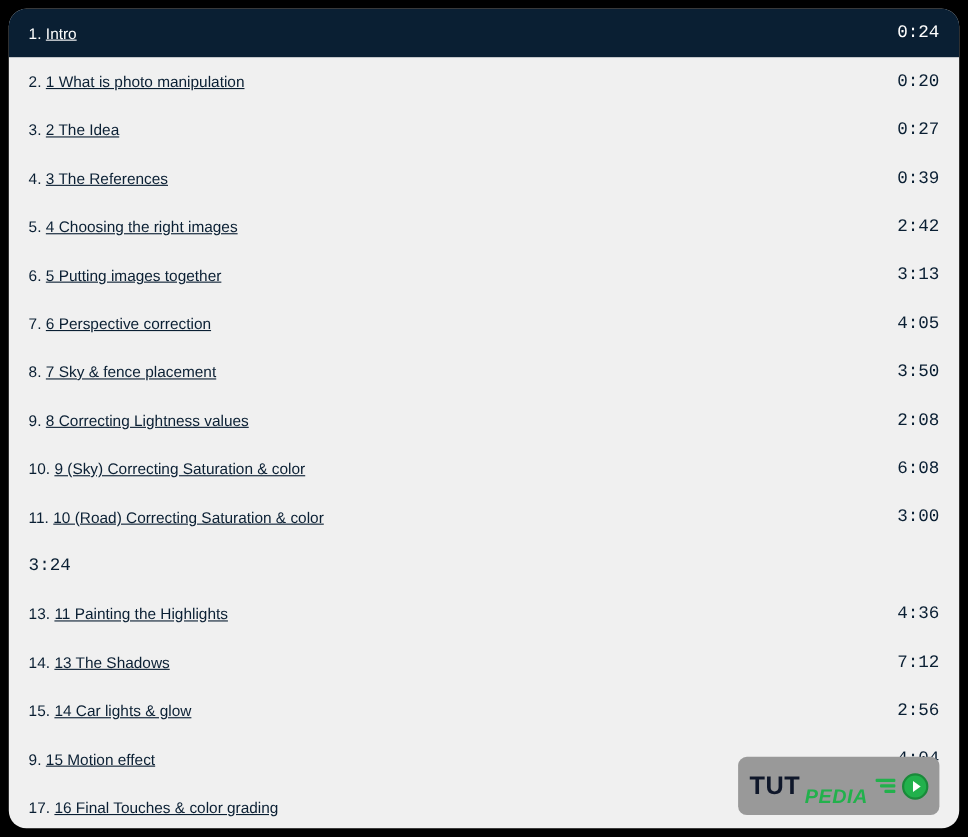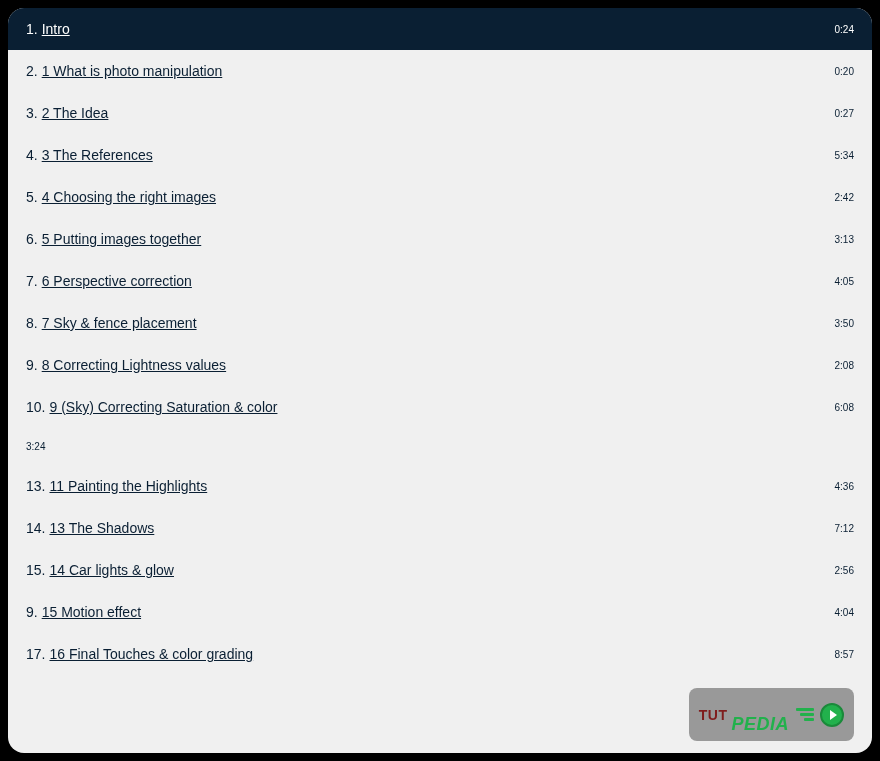--- a/index.html
+++ b/index.html
@@ -43,37 +43,38 @@
     }
     .item-number {
       font-weight: 500;
     }
     .item-title {
       font-weight: 500;
       text-decoration: underline;
     }
     .item-duration {
       font-weight: 500;
-      font-size: 10px;
+      font-size: 16px;
+      font-family: Liberation Mono, monospace;
     }
     .watermark {
       position: absolute;
       bottom: 12px;
       right: 18px;
       background: #999;
       border-radius: 8px;
       padding: 6px 10px;
       display: flex;
       align-items: center;
       gap: 4px;
     }
     .watermark-tut {
-      color: #7f1d1d;
+      color: #0f172a;
       font-weight: 800;
-      font-size: 14px;
+      font-size: 23px;
       letter-spacing: 0.5px;
     }
     .watermark-pedia {
       color: #22b14c;
       font-weight: 800;
       font-size: 18px;
       font-style: italic;
       letter-spacing: 0.5px;
       margin-top: 20px;
     }
@@ -138,21 +139,21 @@
           <span class="item-number">3.</span>
           <span class="item-title">2 The Idea</span>
         </div>
         <span class="item-duration">0:27</span>
       </div>
       <div class="list-item">
         <div class="item-left">
           <span class="item-number">4.</span>
           <span class="item-title">3 The References</span>
         </div>
-        <span class="item-duration">5:34</span>
+        <span class="item-duration">0:39</span>
       </div>
       <div class="list-item">
         <div class="item-left">
           <span class="item-number">5.</span>
           <span class="item-title">4 Choosing the right images</span>
         </div>
         <span class="item-duration">2:42</span>
       </div>
       <div class="list-item">
         <div class="item-left">
@@ -181,20 +182,27 @@
           <span class="item-title">8 Correcting Lightness values</span>
         </div>
         <span class="item-duration">2:08</span>
       </div>
       <div class="list-item">
         <div class="item-left">
           <span class="item-number">10.</span>
           <span class="item-title">9 (Sky) Correcting Saturation &amp; color</span>
         </div>
         <span class="item-duration">6:08</span>
+      </div>
+      <div class="list-item">
+        <div class="item-left">
+          <span class="item-number">11.</span>
+          <span class="item-title">10 (Road) Correcting Saturation &amp; color</span>
+        </div>
+        <span class="item-duration">3:00</span>
       </div>
       <div class="list-item">
         <span class="item-duration">3:24</span>
       </div>
       <div class="list-item">
         <div class="item-left">
           <span class="item-number">13.</span>
           <span class="item-title">11 Painting the Highlights</span>
         </div>
         <span class="item-duration">4:36</span>

